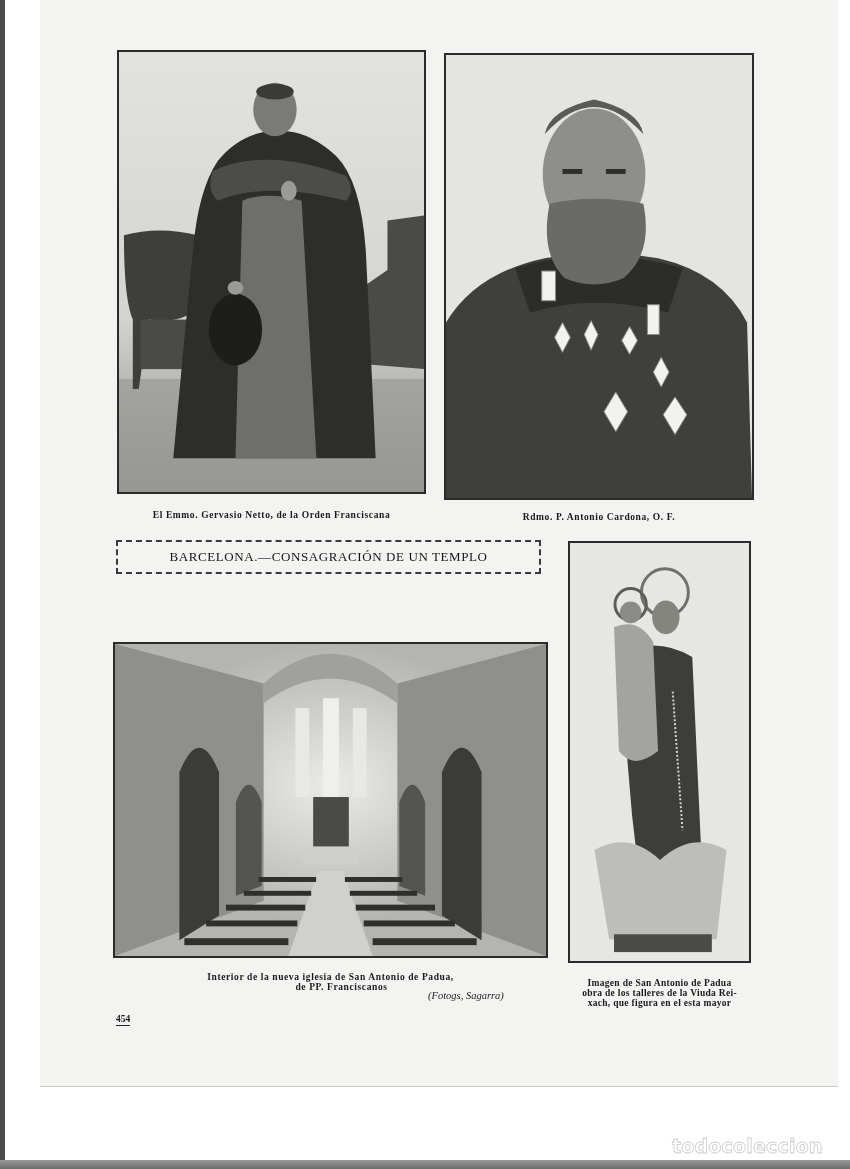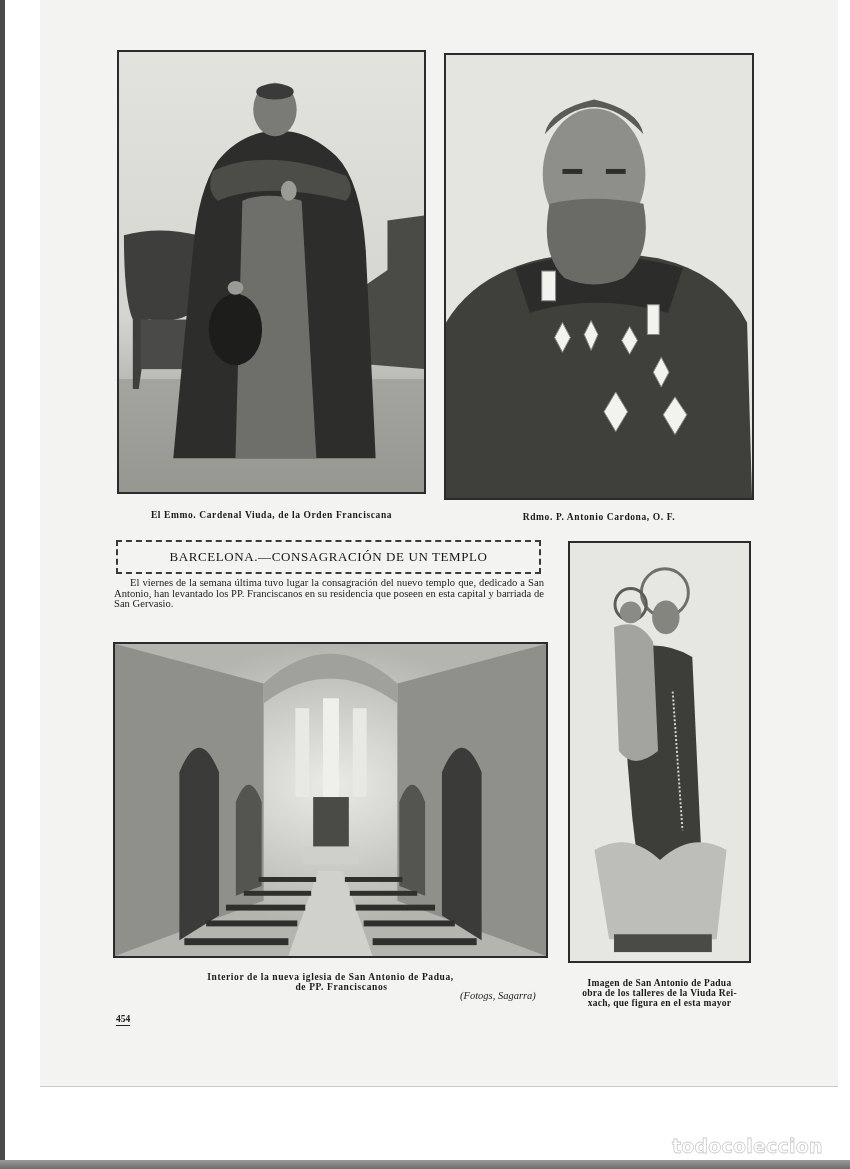--- a/index.html
+++ b/index.html
@@ -118,21 +118,21 @@
 
     <ellipse cx="158" cy="58" rx="22" ry="27" fill="#7a7a76"></ellipse>
     <ellipse cx="158" cy="40" rx="19" ry="8" fill="#3a3a38"></ellipse>
 
     <ellipse cx="118" cy="280" rx="27" ry="36" fill="#1d1d1c"></ellipse>
 
     <ellipse cx="172" cy="140" rx="8" ry="10" fill="#9a9a96"></ellipse>
     <ellipse cx="118" cy="238" rx="8" ry="7" fill="#9a9a96"></ellipse>
   </svg>
 </div>
-<div class="caption" style="left:117px; top:510px; width:309px;">El Emmo. Cardenal Viuda, de la Orden Franciscana</div>
+<div class="caption" style="left:117px; top:510px; width:309px;">El Emmo. Gervasio Netto, de la Orden Franciscana</div>
 
 <div class="photo" style="left:444px; top:53px; width:310px; height:447px;" title="Bust portrait of a bearded Franciscan friar wearing several medals">
   <svg viewBox="0 0 310 447" preserveAspectRatio="none">
     <rect width="310" height="447" fill="#e4e4e1"></rect>
 
     <path d="M0,270 Q30,220 100,205 Q155,195 215,205 Q280,220 305,270 L310,447 L0,447 Z" fill="#3f3f3c"></path>
     <path d="M70,215 Q150,190 240,215 L225,260 Q150,240 85,260 Z" fill="#2c2c2a"></path>
 
     <ellipse cx="150" cy="120" rx="52" ry="66" fill="#8e8e8a"></ellipse>
     <path d="M100,80 Q150,25 200,80 Q195,55 150,45 Q105,55 100,80 Z" fill="#5a5a57"></path>
@@ -154,21 +154,20 @@
     </g>
   </svg>
 </div>
 <div class="caption" style="left:444px; top:512px; width:310px;">Rdmo. P. Antonio Cardona, O. F.</div>
 
 <div class="headline-box">
   <div class="headline">BARCELONA.—CONSAGRACIÓN DE UN TEMPLO</div>
 </div>
 
 <div class="article">
-  <p>El viernes de la semana última tuvo lugar la consagración del nuevo templo que, dedicado a San Antonio, han levantado los PP. Franciscanos en su residencia que poseen en esta capital y barriada de San Gervasio.</p>
 </div>
 
 <div class="photo" style="left:113px; top:642px; width:435px; height:316px;" title="Interior of a Gothic church nave with pews and main altar">
   <svg viewBox="0 0 435 316" preserveAspectRatio="none">
     <defs>
       <radialGradient id="glow" cx="0.5" cy="0.45" r="0.45">
         <stop offset="0" stop-color="#eaeae7"></stop>
         <stop offset="1" stop-color="#b4b4b0"></stop>
       </radialGradient>
     </defs>
@@ -206,21 +205,21 @@
       <rect x="232" y="236" width="58" height="5"></rect>
       <rect x="237" y="250" width="68" height="5"></rect>
       <rect x="243" y="264" width="80" height="6"></rect>
       <rect x="251" y="280" width="92" height="6"></rect>
       <rect x="260" y="298" width="105" height="7"></rect>
     </g>
   </svg>
 </div>
 <div class="caption" style="left:113px; top:972px; width:435px;">Interior de la nueva iglesia de San Antonio de Padua,</div>
 <div class="caption" style="left:124px; top:982px; width:435px;">de PP. Franciscanos</div>
-<div class="credit" style="left:428px; top:990px;margin-left:32px;">(Fotogs, Sagarra)</div>
+<div class="credit" style="left:428px; top:990px;">(Fotogs, Sagarra)</div>
 
 <div class="photo" style="left:568px; top:541px; width:183px; height:422px;" title="Carved statue of Saint Anthony holding the Child Jesus, with cherubs at the base">
   <svg viewBox="0 0 183 422" preserveAspectRatio="none">
     <rect width="183" height="422" fill="#e6e6e3"></rect>
 
     <circle cx="97" cy="50" r="24" fill="none" stroke="#6f6f6c" stroke-width="3"></circle>
     <circle cx="62" cy="62" r="16" fill="none" stroke="#5b5b58" stroke-width="3"></circle>
 
     <path d="M55,110 Q90,95 125,115 L135,330 L70,330 Q55,220 55,110 Z" fill="#3d3d3a"></path>
 

